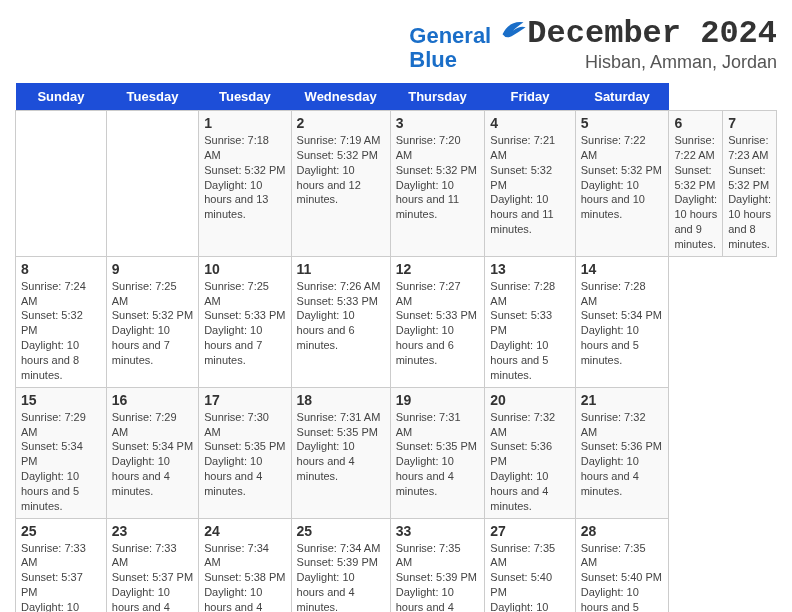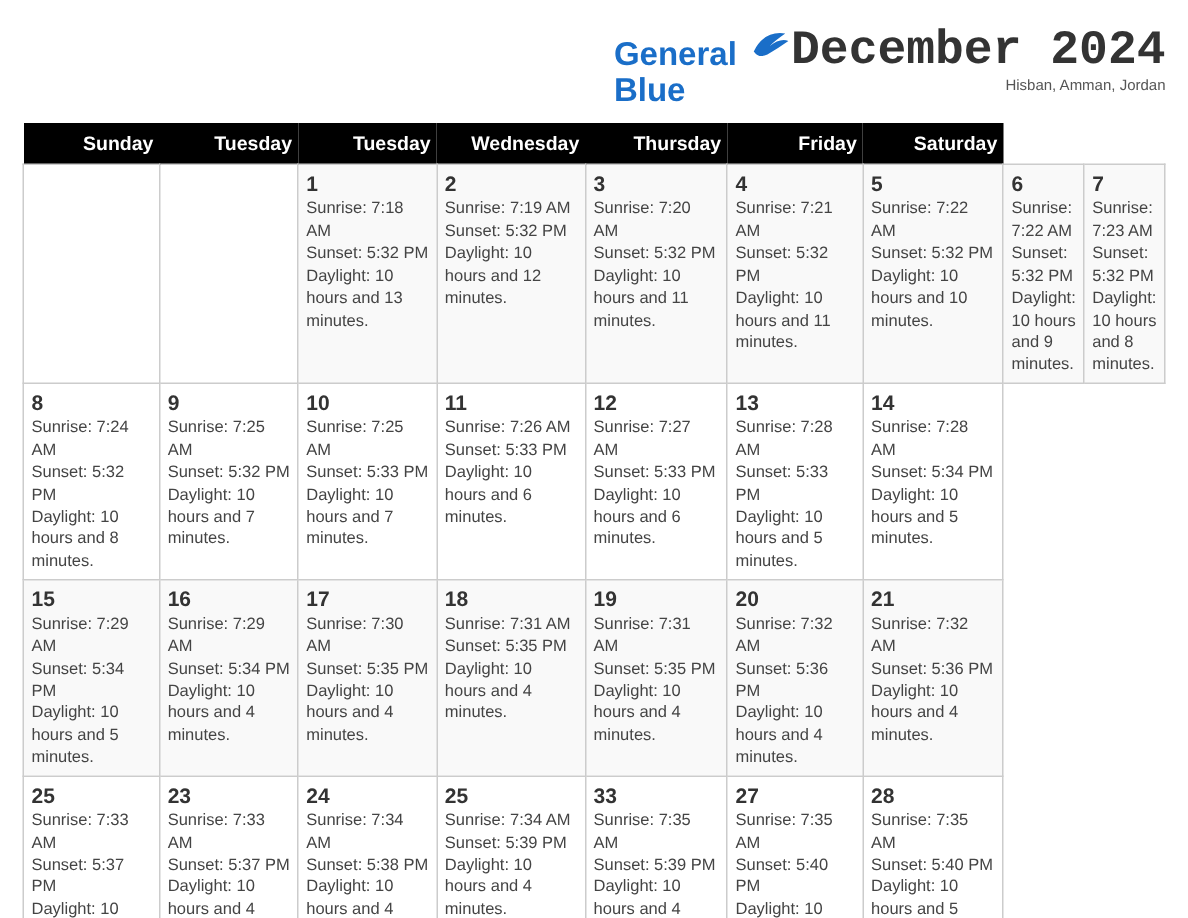--- a/index.html
+++ b/index.html
@@ -37,33 +37,33 @@
     .title-block {
       text-align: right;
     }
     .month-title {
       font-size: 32px;
       font-weight: bold;
       color: #333;
       font-family: Liberation Mono, monospace;
     }
     .location {
-      font-size: 10px;
+      font-size: 18px;
       color: #555;
     }
     table {
       width: 100%;
       border-collapse: collapse;
       font-size: 11px;
     }
     thead th {
-      background: #000000;
+      background: #1d4ed8;
       color: #fff;
       padding: 6px 4px;
-      text-align: right;
+      text-align: center;
       font-size: 13px;
       font-weight: bold;
     }
     tbody td {
       border: 1px solid #ccc;
       vertical-align: top;
       padding: 4px 5px;
       width: 14.28%;
       min-height: 80px;
       height: 90px;

